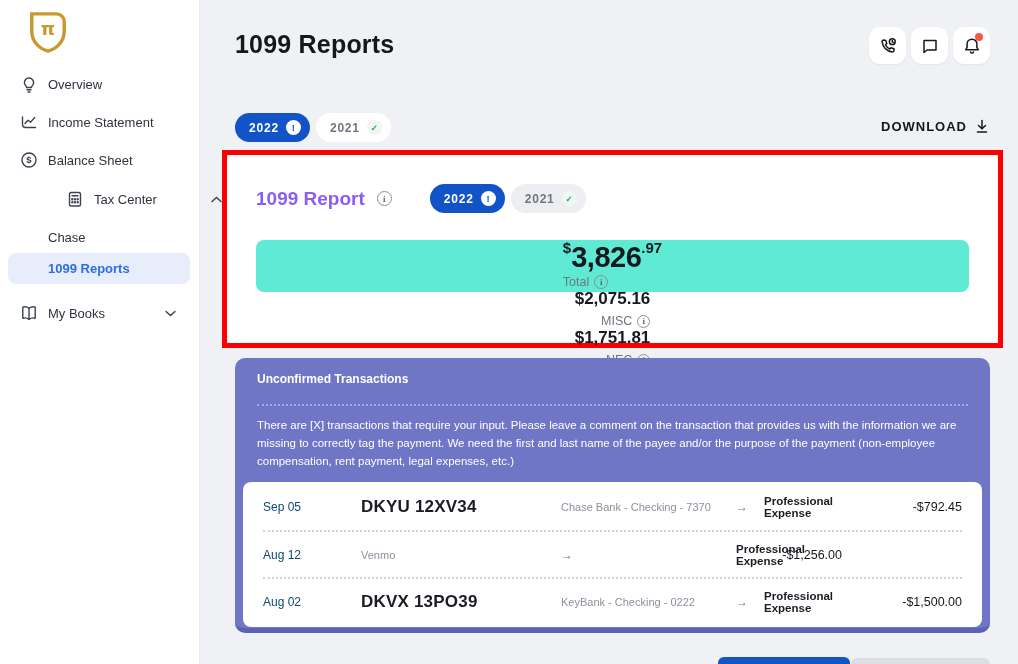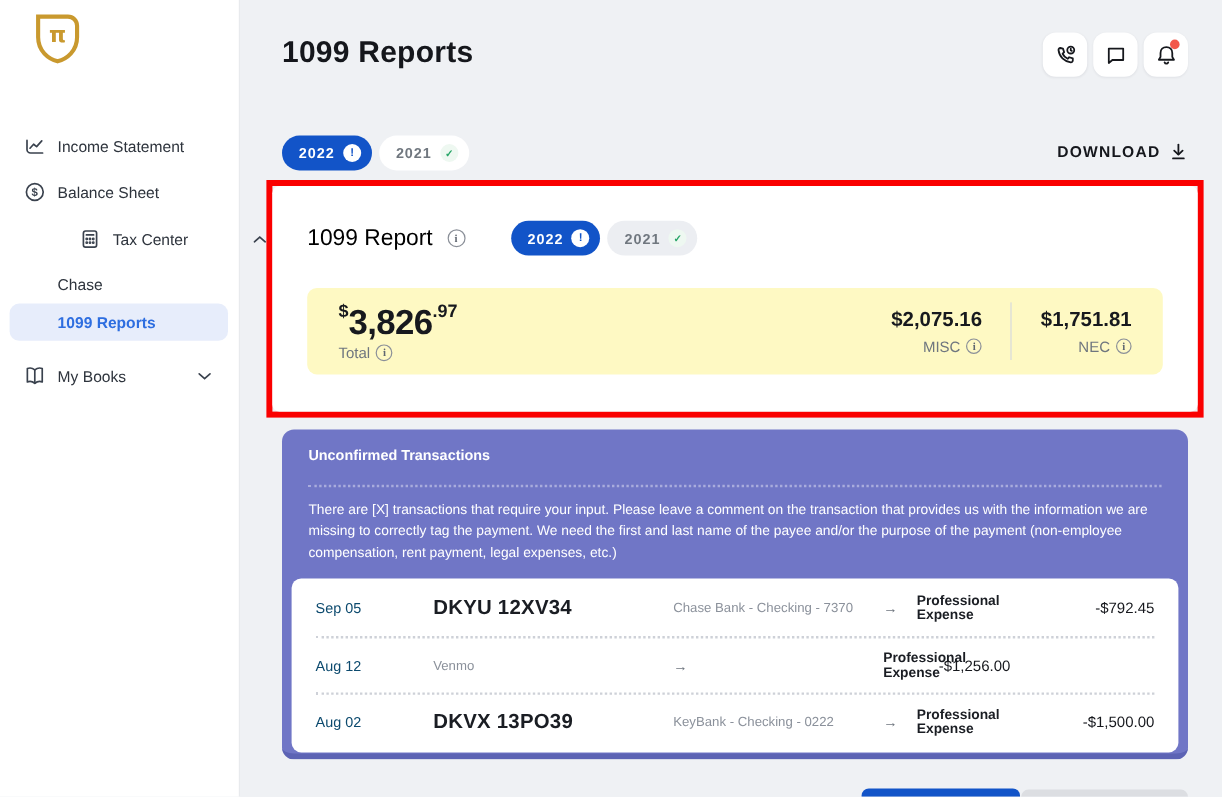--- a/index.html
+++ b/index.html
@@ -33,24 +33,24 @@
   .pill-badge { width:15px; height:15px; border-radius:50%; display:flex; align-items:center; justify-content:center; font-size:9.5px; letter-spacing:0; }
   .badge-alert { background:#ffffff; color:#1254c8; font-weight:bold; }
   .badge-ok { background:#eef8f1; color:#27a567; font-weight:bold; font-size:8.5px; }
   .toolbar-pills { position:absolute; left:235px; top:113px; display:flex; gap:6px; }
   .download { position:absolute; right:29px; top:119px; display:flex; align-items:center; gap:8px; font-size:13px; font-weight:bold; letter-spacing:1px; color:#15171c; cursor:pointer; }
 
   
   .annotation { position:absolute; left:222px; top:150px; width:781px; height:198px; border:5px solid #fa0000; }
   .report-card { position:absolute; inset:0; background:#ffffff; border-radius:6px; }
   .rc-title-row { position:absolute; left:29px; top:29px; display:flex; align-items:center; gap:12px; }
-  .rc-title { font-size:19px; font-weight:normal; color:#000000; }
+  .rc-title { font-size:19px; font-weight:bold; color:#8b5cf6; }
   .info-i { width:15px; height:15px; border:1.3px solid #8a8f98; border-radius:50%; color:#5f6670; font-size:9px; font-weight:bold; display:inline-flex; align-items:center; justify-content:center; font-family:"Liberation Serif", serif; cursor:pointer; }
   .rc-pills { display:flex; gap:6px; margin-left:26px; }
-  .stats-bar { position:absolute; left:29px; right:29px; top:85px; height:72px; background:#fef9c3; border-radius:8px; display:flex; align-items:center; padding:0 26px; }
+  .stats-bar { position:absolute; left:29px; right:29px; top:85px; height:52px; background:#5eead4; border-radius:8px; display:flex; align-items:center; padding:0 26px;flex-direction:column; }
   .total-group { display:flex; flex-direction:column; gap:3px; }
   .big-amount { font-weight:800; color:#17191e; line-height:1; }
   .big-amount .cur { font-size:15px; vertical-align:14px; }
   .big-amount .dollars { font-size:29px; letter-spacing:-0.5px; }
   .big-amount .cents { font-size:15px; vertical-align:14px; font-weight:800; }
   .stat-label { font-size:12.5px; color:#6f767f; display:flex; align-items:center; gap:5px; }
   .stat-group { display:flex; flex-direction:column; align-items:flex-end; gap:5px; }
   .stat-amount { font-size:17px; font-weight:bold; color:#17191e; }
   .stat-divider { width:1px; height:48px; background:#d6d9de; margin:0 24px; }
   .spacer { flex:1; }
@@ -76,20 +76,30 @@
 </style>
 </head>
 <body>
 
 <div class="sidebar">
   <svg class="logo" viewBox="0 0 44 48">
     <path d="M5,5 h26 a8,8 0 0 1 8,8 v10 c0,12 -9,19 -17,21 c-8,-2 -17,-9 -17,-21 z" stroke="#c9992e" stroke-width="3.6" fill="none"></path>
     <text x="22" y="27" text-anchor="middle" font-size="19" font-weight="bold" fill="#c9992e" font-family="DejaVu Sans, sans-serif">π</text>
   </svg>
 
+  <div class="nav-item" style="top:71px;">
+    <span class="nico">
+      <svg class="sic" width="18" height="18" viewBox="0 0 18 18">
+          <path d="M6.2,11.2 a4.6,4.6 0 1 1 5.6,0 l-0.4,1.3 h-4.8 z"></path>
+          <path d="M7,14.8 h4"></path>
+          <path d="M8,17 h2"></path>
+        </svg>
+    </span>
+    <span class="nlabel">Overview</span>
+  </div>
 
   <div class="nav-item" style="top:109px;">
     <span class="nico">
       <svg class="sic" width="18" height="18" viewBox="0 0 18 18">
           <path d="M2.5,4 v7.5 a3,3 0 0 0 3,3 h10"></path>
           <polyline points="5,10.5 8,7.2 10.5,9.2 14.8,4.4"></polyline>
         </svg>
     </span>
     <span class="nlabel">Income Statement</span>
   </div>

